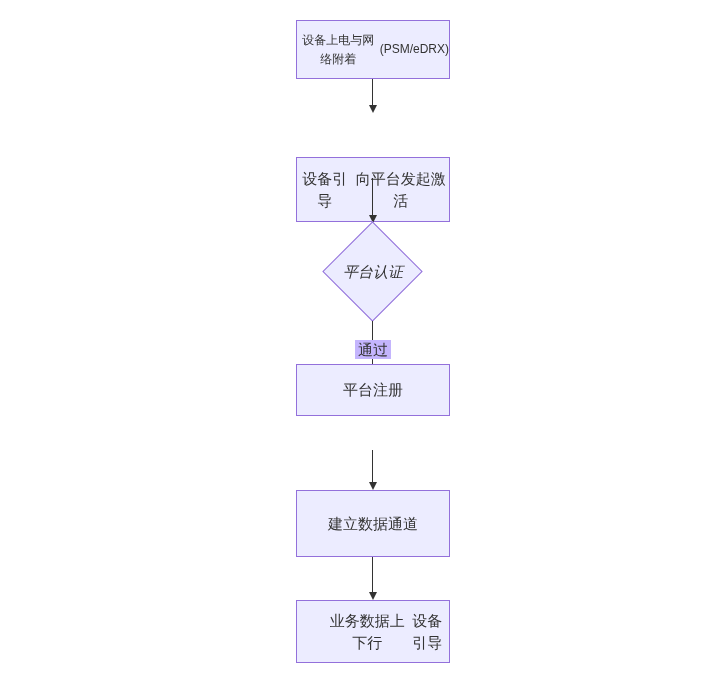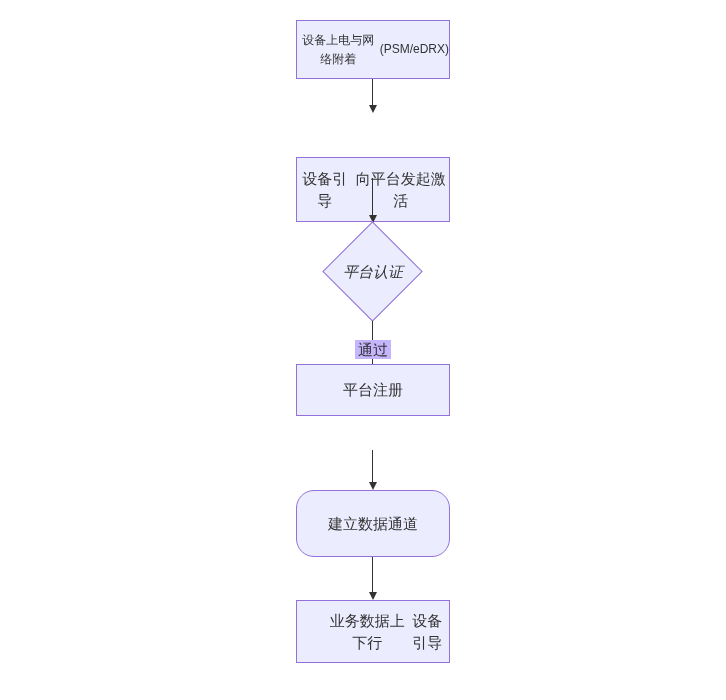--- a/index.html
+++ b/index.html
@@ -33,21 +33,21 @@
     line-height: 22px;
     color: #333333;
   }
   .node.small-text {
     font-size: 12px;
     line-height: 19px;
   }
   .n1 { top: 20px;  height: 59px; }
   .n2 { top: 113px; height: 65px; margin-top: 44px; }
   .n4 { top: 364px; height: 52px; }
-  .n5 { top: 490px; height: 67px; border-radius: 18px; }
+  .n5 { top: 490px; height: 67px; }
   .n6 { top: 600px; height: 63px; padding-left: 32px; }
 
   
   .diamond-box {
     position: absolute;
     left: 322px;
     top: 221px;
     width: 102px;
     height: 102px;
   }

